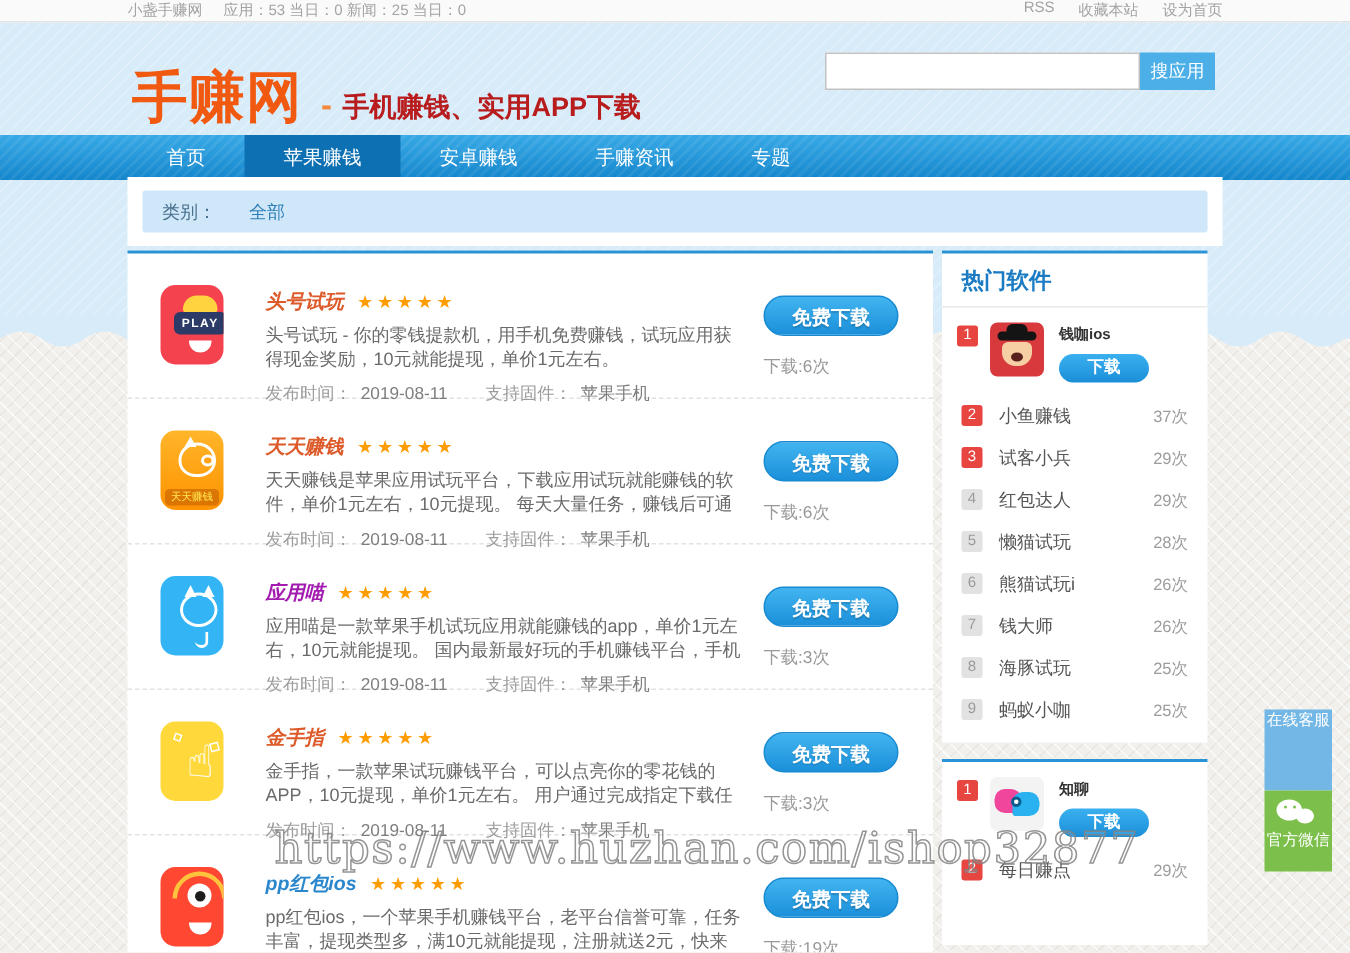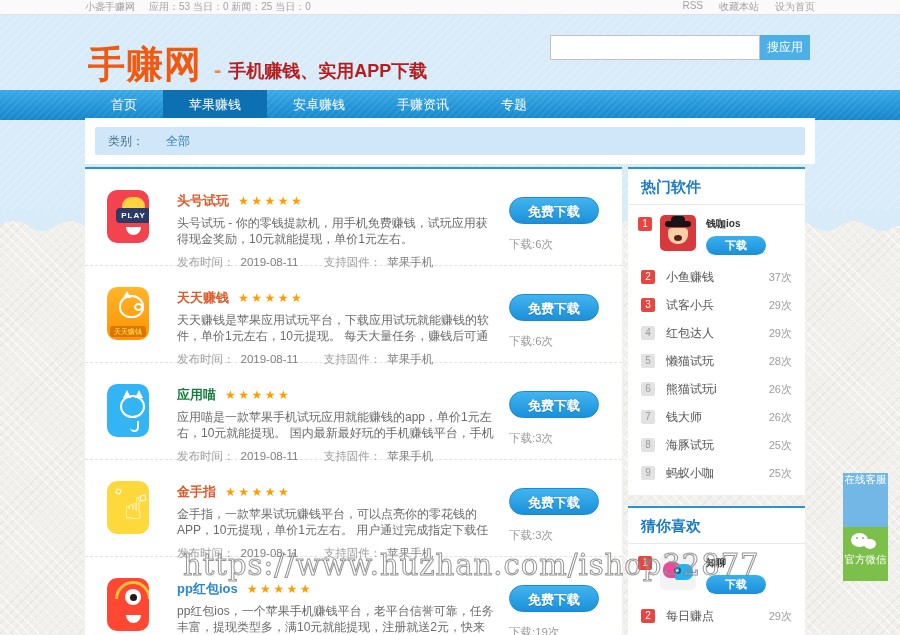--- a/index.html
+++ b/index.html
@@ -79,21 +79,21 @@
   .cat-value{ color:#2f7fb8; margin-left:22px; }
 
   
   .main-left{
     position:absolute; top:167px; left:85px; width:537px; height:468px;
     background:#fff; border-top:2px solid #2a93d5; z-index:3; overflow:hidden;
   }
   .app-item{ position:relative; height:97px; border-bottom:1px dashed #e2e2e2; }
   .app-icon{ position:absolute; left:22px; top:21px; width:42px; height:53px; border-radius:10px; overflow:hidden; }
   .app-info{ position:absolute; left:92px; top:23px; width:320px; }
-  .title-row{ display:flex; align-items:center; }
+  .title-row{ display:flex; align-items:center;font-style:italic; }
   .app-name{ font-size:13px; font-weight:bold; }
   .stars{ color:#ff9c00; margin-left:9px; letter-spacing:2.5px; font-size:12px; }
   .app-desc{ margin-top:5px; font-size:12px; color:#6a6a6a; line-height:16px; height:32px; overflow:hidden; }
   .app-meta{ margin-top:8px; font-size:11.5px; color:#9c9c9c; }
   .app-meta b{ font-weight:normal; color:#7e7e7e; margin-left:6px; }
   .meta-fw{ margin-left:22px; }
   .app-action{ position:absolute; left:424px; top:28px; width:90px; }
   .dl-btn{
     display:block; height:27px; line-height:27px; text-align:center;
     background:linear-gradient(#42b4f0,#1b90da); border:1px solid #188ad2;
@@ -289,21 +289,21 @@
 
   <div class="app-item">
     <div class="app-icon icon-cat">
       <span class="cat-ear-l"></span>
       <span class="cat-ear-r"></span>
       <span class="cat-head"></span>
       <span class="cat-tail"></span>
     </div>
     <div class="app-info">
       <div class="title-row">
-        <a class="app-name" style="color: #15803d;">应用喵</a>
+        <a class="app-name" style="color: #a21caf;">应用喵</a>
         <span class="stars">★★★★★</span>
       </div>
       <div class="app-desc">应用喵是一款苹果手机试玩应用就能赚钱的app，单价1元左右，10元就能提现。 国内最新最好玩的手机赚钱平台，手机赚钱就选应用喵。用户无需投入</div>
       <div class="app-meta">
         <span>发布时间：</span><b>2019-08-11</b>
         <span class="meta-fw">支持固件：</span><b>苹果手机</b>
       </div>
     </div>
     <div class="app-action">
       <a class="dl-btn">免费下载</a>
@@ -420,21 +420,20 @@
 
         <div class="side-row">
           <span class="badge">9</span>
           <a class="row-name">蚂蚁小咖</a>
           <span class="row-count">25次</span>
         </div>
       </div>
   </div>
 
   <div class="panel">
-    <div class="panel-title">猜你喜欢</div>
     <div class="featured">
       <span class="badge red">1</span>
       <div class="featured-icon icon-zhiliao">
         <span class="zl-pink"></span>
         <span class="zl-blue"></span>
         <span class="zl-dot"></span>
       </div>
       <div class="featured-col">
         <a class="featured-name">知聊</a>
         <a class="mini-btn">下载</a>

